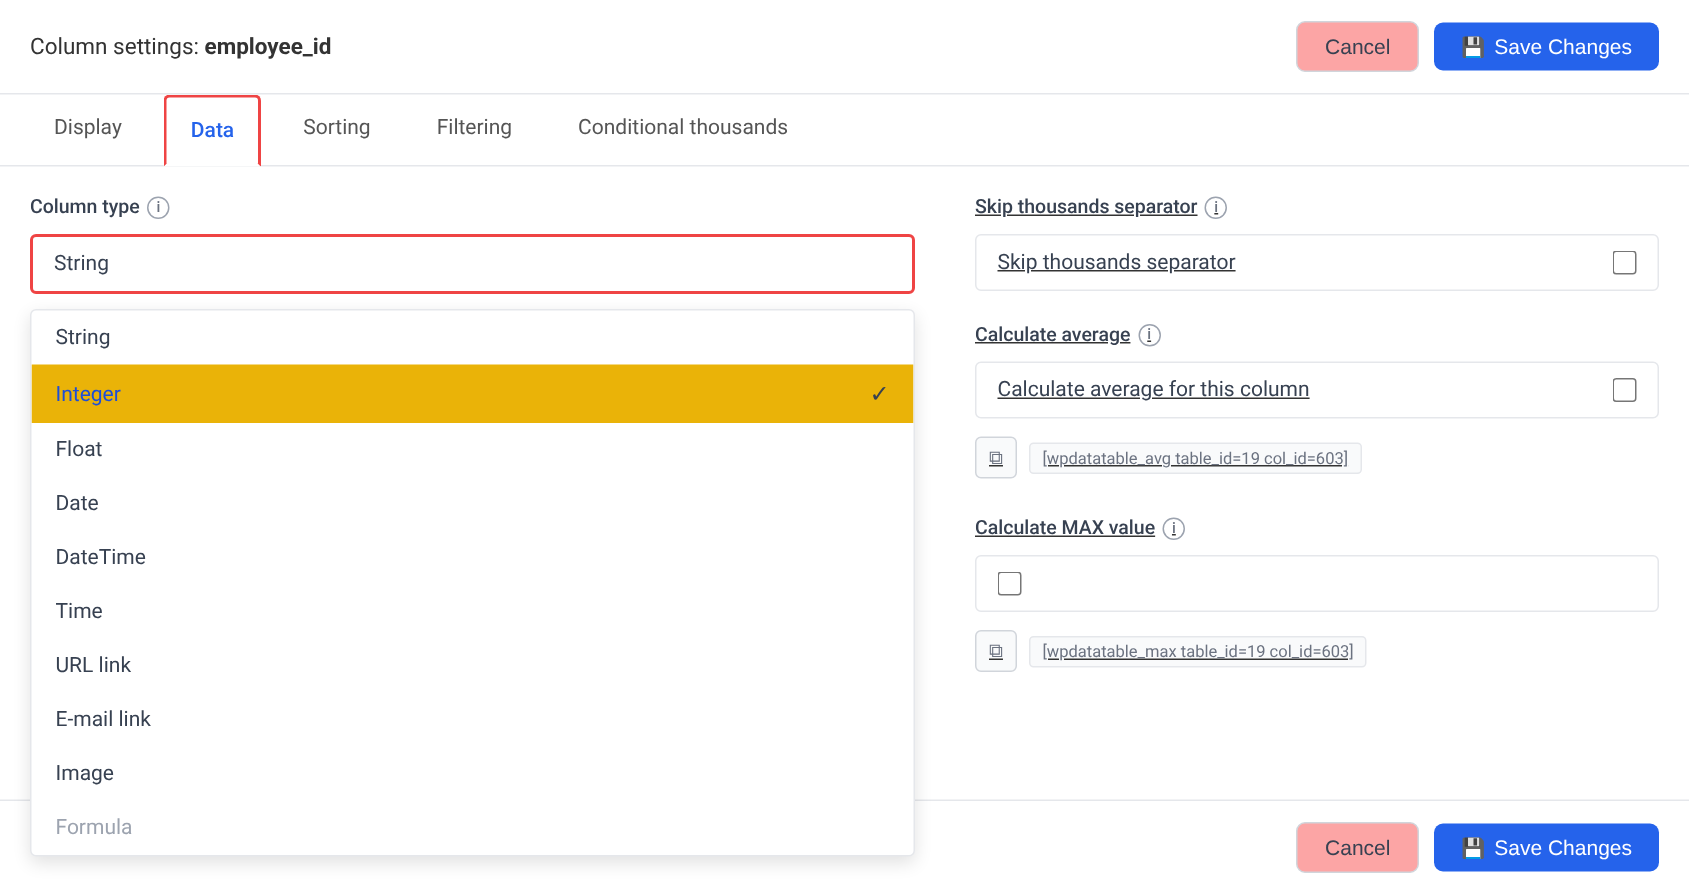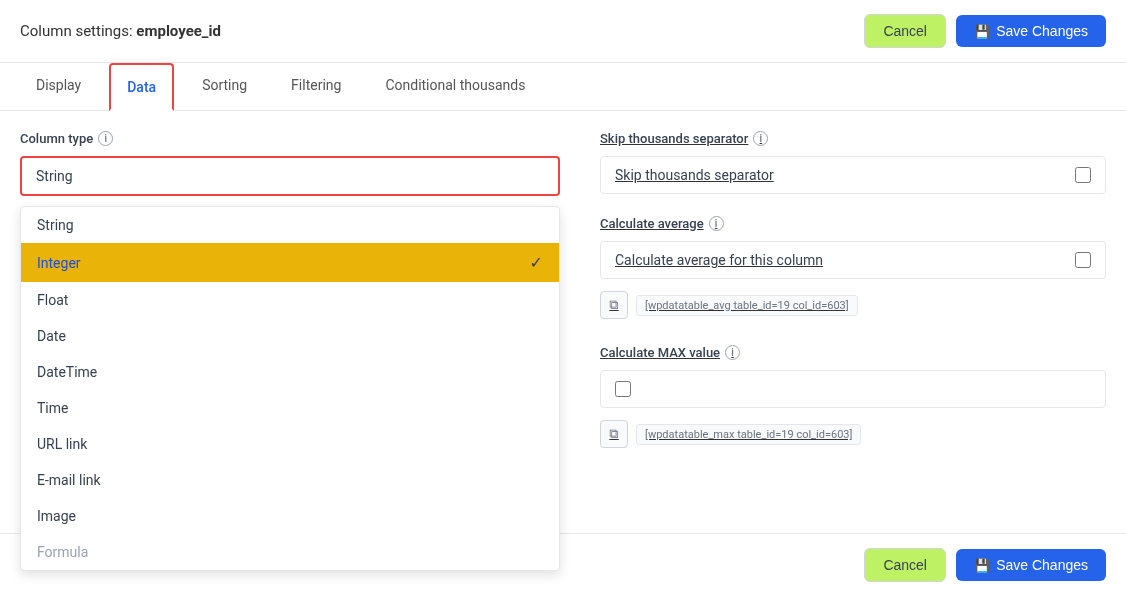--- a/index.html
+++ b/index.html
@@ -30,21 +30,21 @@
     }
     .header-title strong {
       font-weight: 700;
     }
     .header-actions {
       display: flex;
       gap: 10px;
       align-items: center;
     }
     .btn-cancel {
-      background: #bef264;
+      background: #fca5a5;
       border: 1px solid #d1d5db;
       color: #374151;
       padding: 8px 18px;
       border-radius: 6px;
       cursor: pointer;
       font-size: 14px;
     }
     .btn-save {
       background: #2563eb;
       border: none;
@@ -86,21 +86,21 @@
     }
     
     .main-content {
       display: flex;
       padding: 20px 20px 0 20px;
       gap: 40px;
       position: relative;
     }
     
     .left-panel {
-      width: 540px;
+      width: 590px;
       flex-shrink: 0;
       position: relative;
     }
     .section-label {
       font-size: 13px;
       color: #374151;
       font-weight: 500;
       margin-bottom: 10px;
       display: flex;
       align-items: center;

